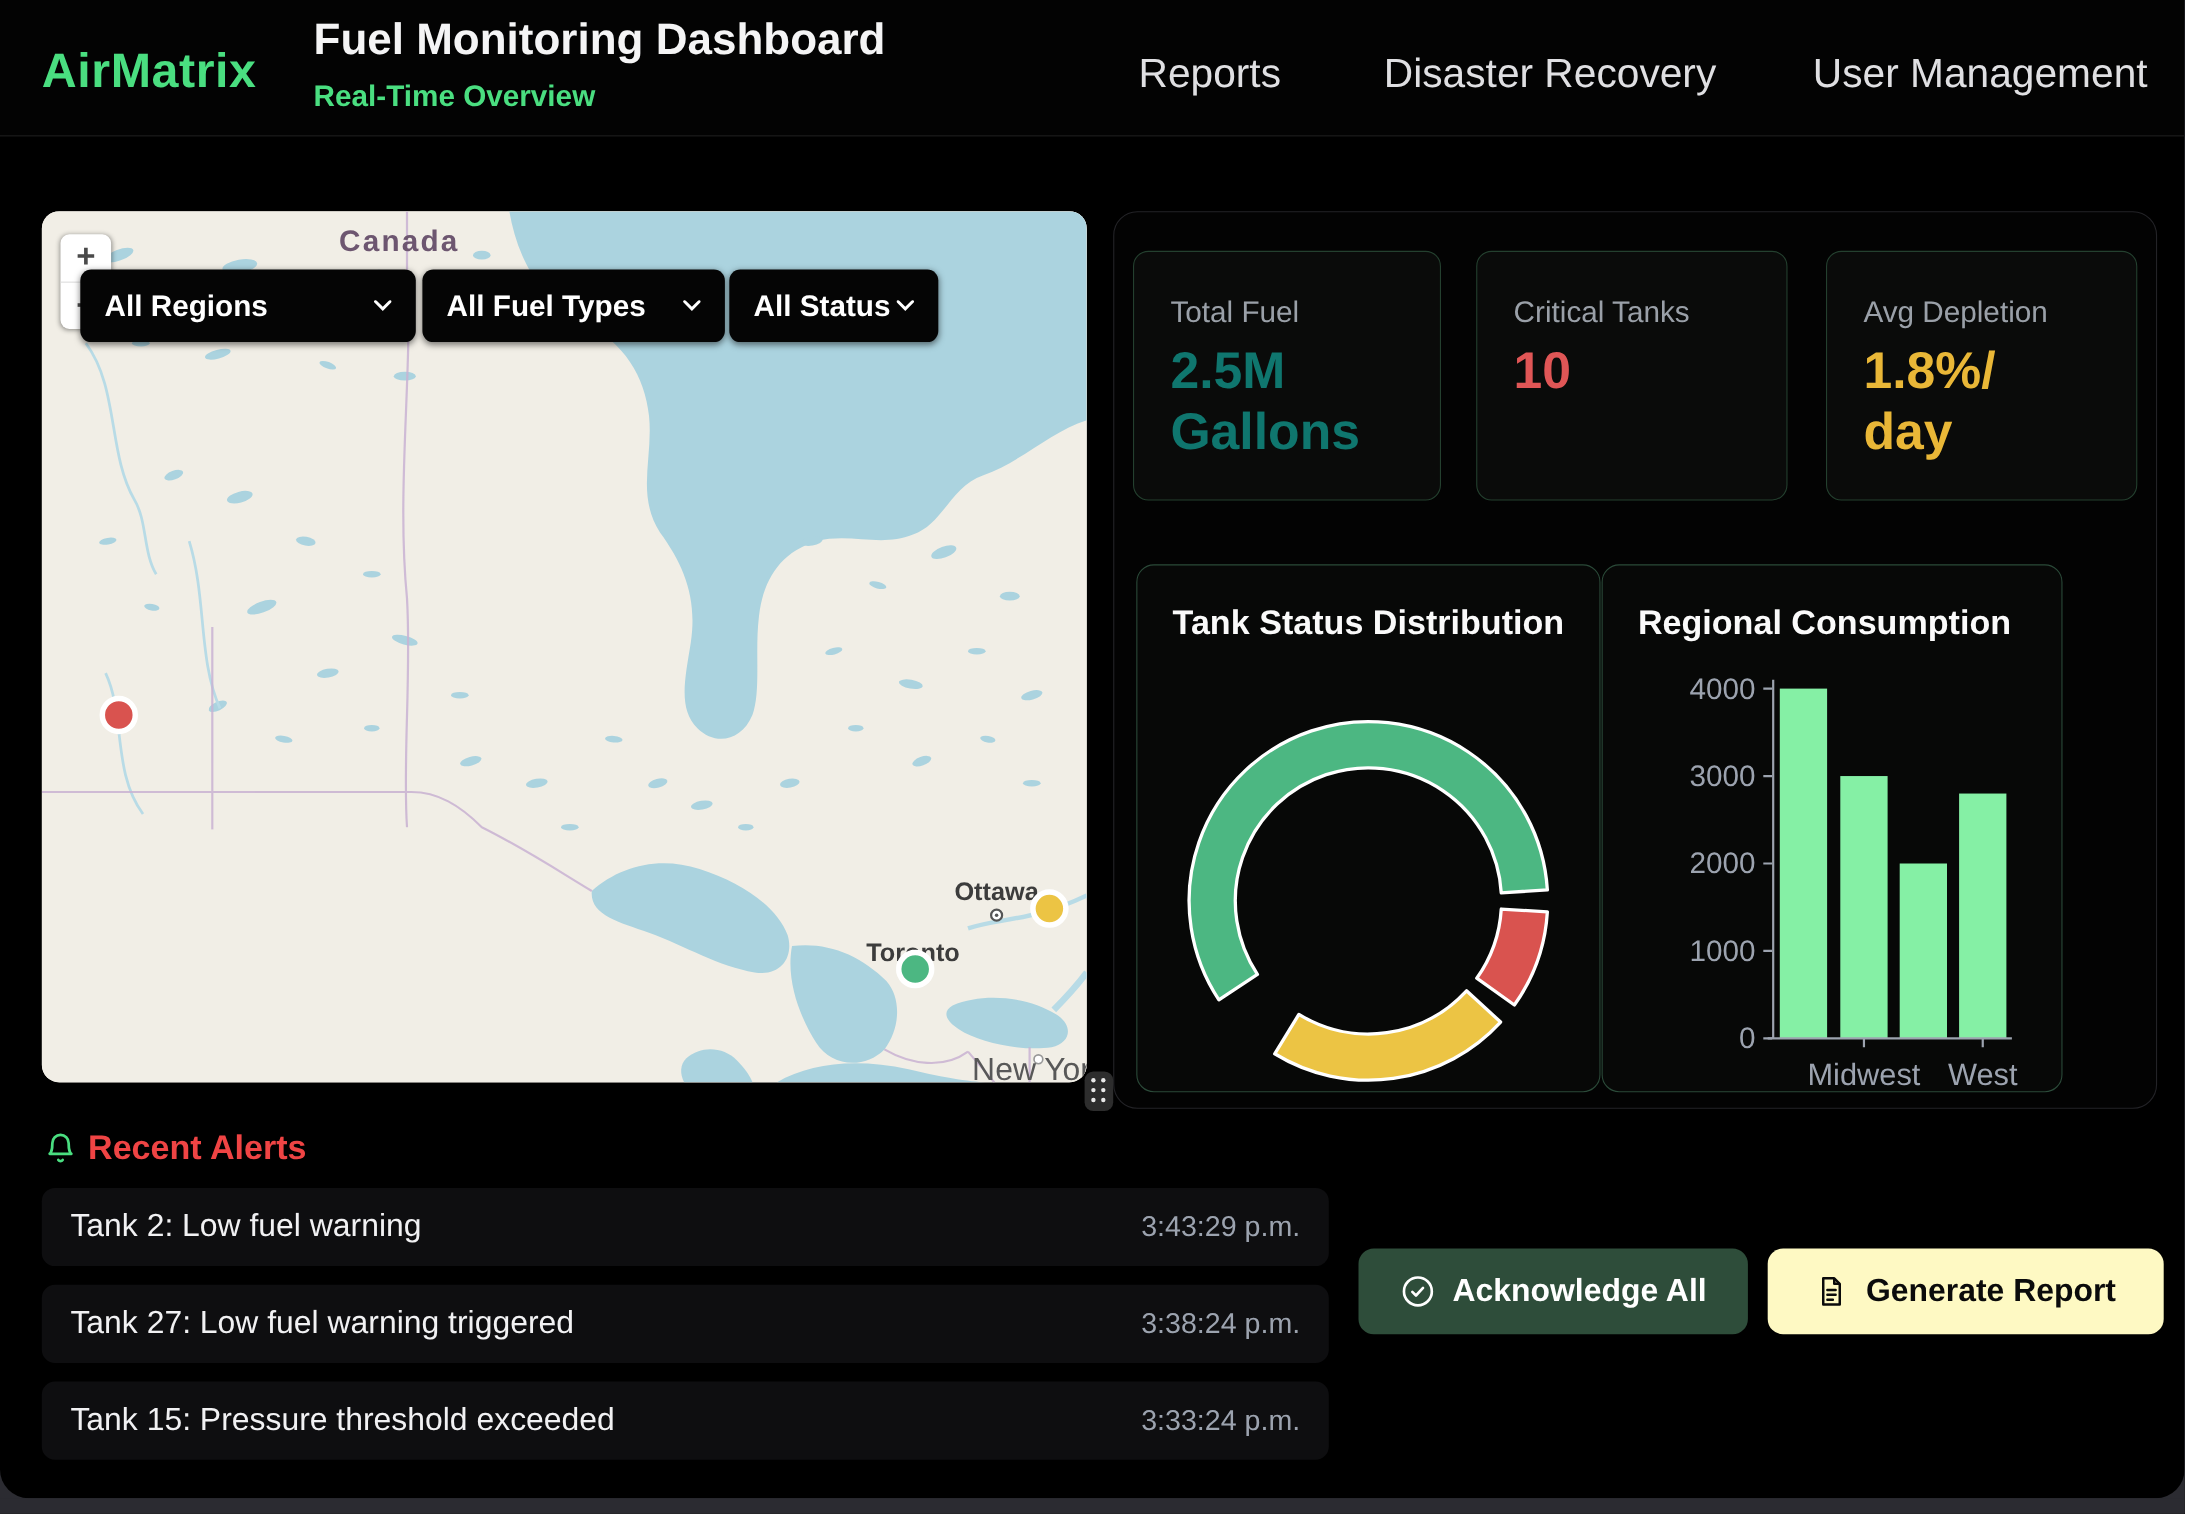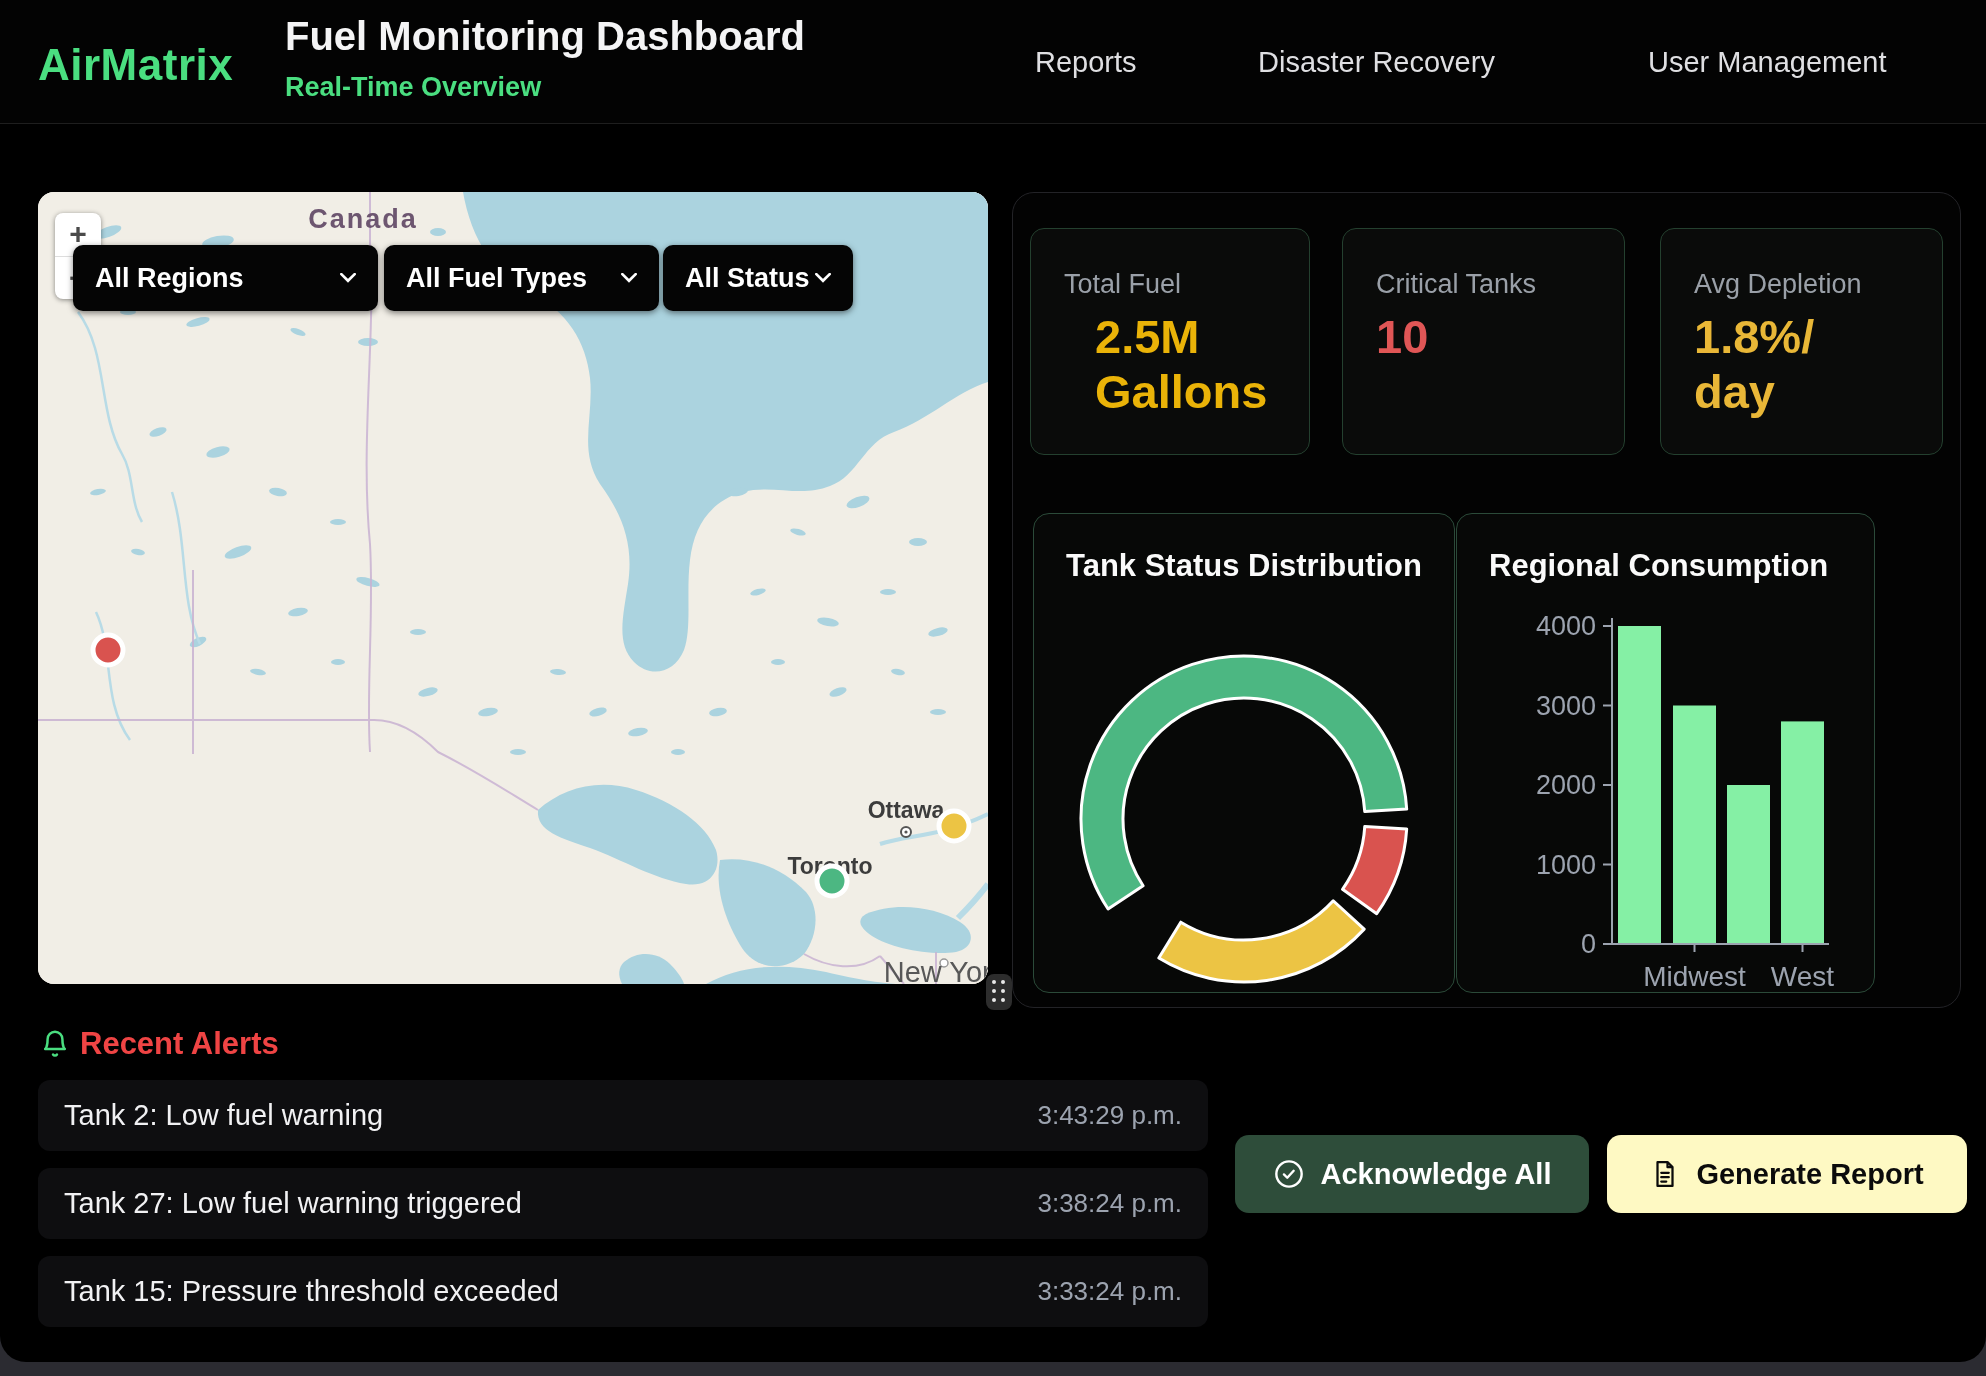--- a/index.html
+++ b/index.html
@@ -5,21 +5,21 @@
   html,body{margin:0;padding:0;background:#2b2b31;}
   *{box-sizing:border-box;font-family:"Liberation Sans","DejaVu Sans",sans-serif;}
   #root{position:relative;width:1986px;height:1376px;background:#2b2b31;overflow:hidden;}
   #content{position:absolute;left:0;top:0;width:1986px;height:1362px;background:#000;
            border-bottom-left-radius:26px;border-bottom-right-radius:26px;overflow:hidden;}
   
   #header{position:absolute;left:0;top:0;width:1986px;height:124px;background:#030303;border-bottom:1px solid #1e1e1e;}
   .logo{position:absolute;left:38px;top:40px;font-size:44px;font-weight:800;color:#4ade80;letter-spacing:.5px;}
   .title{position:absolute;left:285px;top:14px;font-size:40px;font-weight:800;color:#f4f4f5;}
   .subtitle{position:absolute;left:285px;top:72px;font-size:27px;font-weight:700;color:#4ade80;}
-  .nav-item{position:absolute;top:46px;font-size:29px;color:#dfdfe2;cursor:pointer;}
+  .nav-item{position:absolute;top:46px;font-size:37px;color:#dfdfe2;cursor:pointer;}
   
   #right-panel{position:absolute;left:1012px;top:192px;width:949px;height:816px;border:1px solid #232327;border-radius:22px;background:#030303;}
   
   #map{position:absolute;left:38px;top:192px;width:950px;height:792px;border-radius:16px;overflow:hidden;background:#f1eee6;}
   #map svg{display:block;}
   .map-ctl{position:absolute;left:17px;top:21px;width:46px;height:86px;background:#fff;border-radius:8px;
            box-shadow:0 1px 5px rgba(0,0,0,.45);display:flex;flex-direction:column;}
   .map-ctl div{flex:1;display:flex;align-items:center;justify-content:center;font-size:30px;font-weight:700;color:#4a4a4a;cursor:pointer;}
   .map-ctl div:first-child{border-bottom:1px solid #ddd;}
   .filter{position:absolute;top:53px;height:66px;background:#050505;border-radius:10px;display:flex;align-items:center;
@@ -193,21 +193,21 @@
       <i></i>
         <i></i>
         <i></i>
         <i></i>
         <i></i>
         <i></i>
     </div>
 
     <div class="stat-card" style="left:1030px;width:280px;">
       <div class="stat-label">Total Fuel</div>
-      <div class="stat-value" id="stat-val-0" style="color: #eab308; margin-left: 31px;">
+      <div class="stat-value" id="stat-val-0" style="color: #0f766e;">
         <span>2.5M</span><br><span>Gallons</span>
       </div>
     </div>
     <div class="stat-card" style="left:1342px;width:283px;">
       <div class="stat-label">Critical Tanks</div>
       <div class="stat-value" id="stat-val-1" style="color: rgb(224, 86, 86);">
         <span>10</span><br><span></span>
       </div>
     </div>
     <div class="stat-card" style="left:1660px;width:283px;padding-left:17px;">

